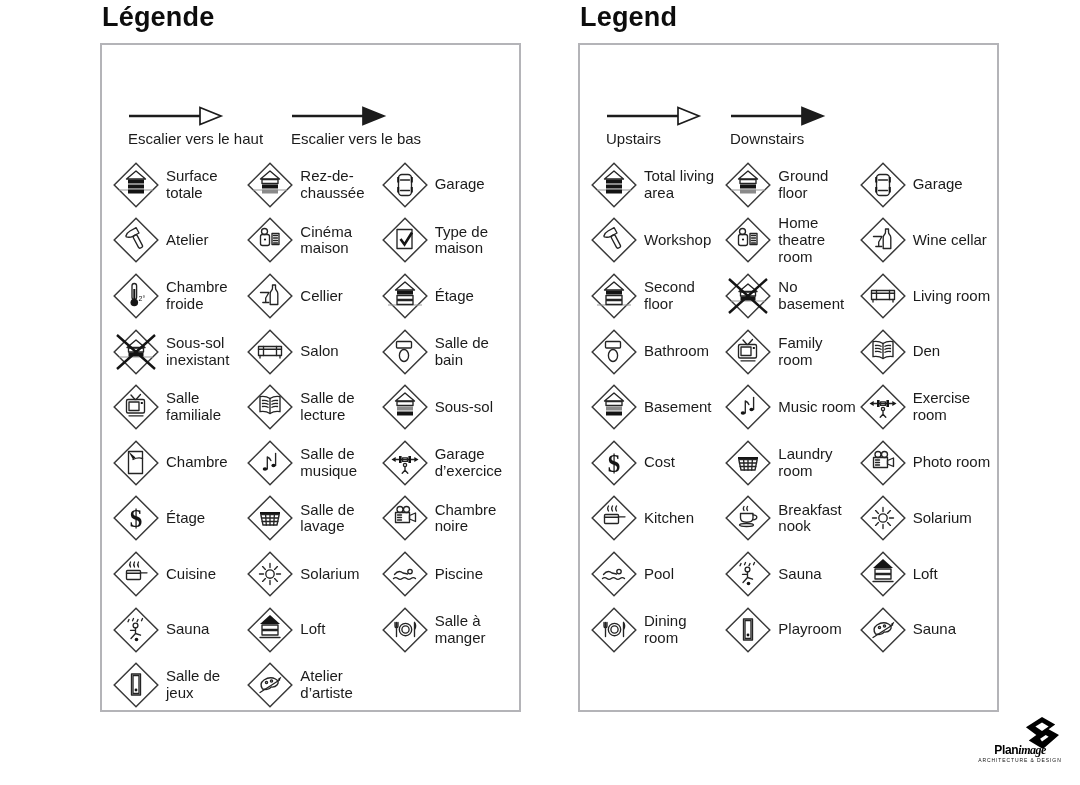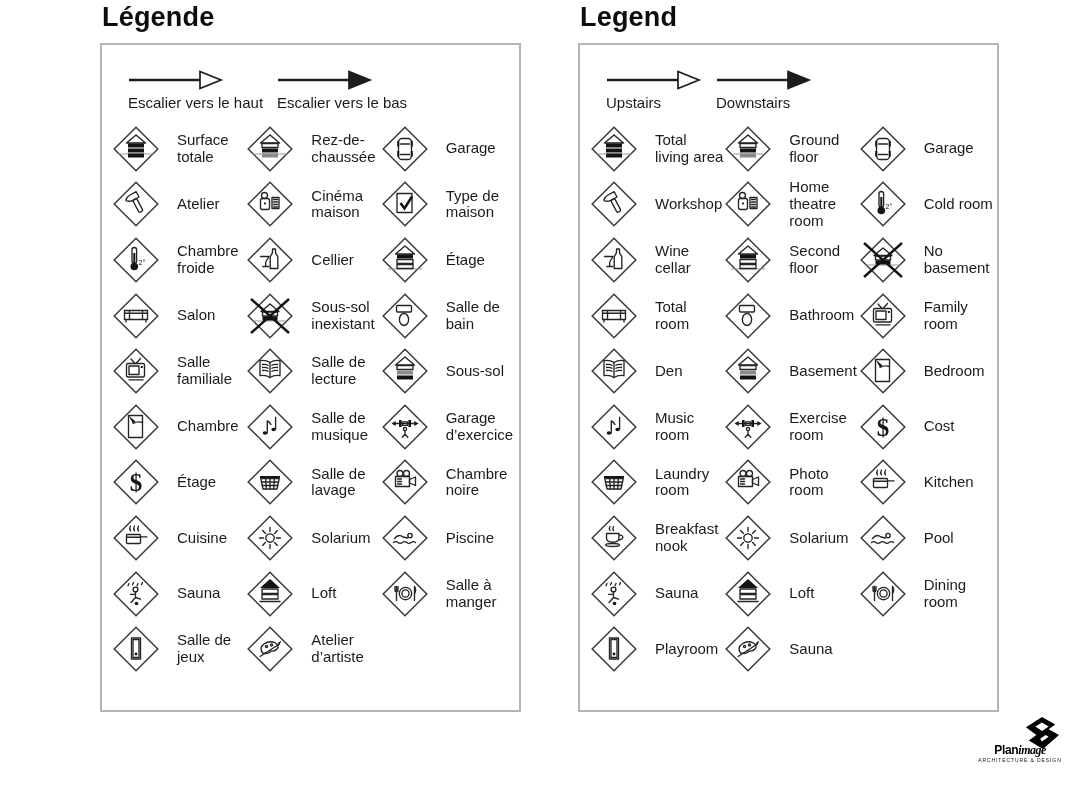--- a/index.html
+++ b/index.html
@@ -2,27 +2,27 @@
 <html><head>
 <meta charset="utf-8">
 <style>
   html,body{margin:0;padding:0;background:#fff;}
   .page{position:relative;width:1080px;height:785px;background:#fff;overflow:hidden;
         font-family:"Liberation Sans",sans-serif;color:#1b1b1b;}
   .col{position:absolute;top:0;width:421px;}
   .col.fr{left:100px;} .col.en{left:578px;}
   .title{margin:2px 0 10px 2px;font-size:27px;font-weight:800;letter-spacing:.2px;color:#0d0d0d;}
   .box{position:relative;width:421px;height:669px;border:2px solid #b4b4b8;background:#fff;box-sizing:border-box;}
-  .arrows{display:flex;gap:14px;padding:24px 0 0 26px;}
+  .arrows{display:flex;gap:28px;padding:24px 0 0 26px;margin-top:36px;}
   .arrow-group{display:flex;flex-direction:column;gap:3px;}
   .arrow{display:block;height:22px;}
   .arrow-label{font-size:15px;white-space:nowrap;color:#1b1b1b;}
   .grid{display:grid;grid-template-columns:repeat(3,1fr);grid-auto-rows:55.6px;
         align-items:center;padding:10px 4px 0 10px;}
-  .cell{display:flex;align-items:center;gap:17px;}
+  .cell{display:flex;align-items:center;gap:6px;}
   .diamond{flex:0 0 48px;width:48px;height:48px;}
   .diamond svg{display:block;}
   .label{font-size:15px;line-height:1.12;color:#1b1b1b;}
   svg .s{fill:none;stroke:#242424;stroke-width:1.35;stroke-linecap:round;stroke-linejoin:round;}
   .logo{position:absolute;left:972px;top:716px;width:96px;text-align:center;}
   .logo-icon{display:block;margin:0 4px 0 auto;width:44px;height:34px;}
   .logo-text{font-size:12px;line-height:1;margin-top:-6px;color:#000;}
   .logo-text b{font-weight:800;letter-spacing:-.3px;}
   .logo-text i{font-family:"Liberation Serif",serif;font-style:italic;font-weight:700;letter-spacing:-.5px;}
   .logo-tagline{font-size:5px;letter-spacing:.9px;color:#111;margin-top:1px;}
@@ -159,39 +159,39 @@
                 <rect x="16" y="23.5" width="16" height="4" class="s"></rect>
                 <rect x="16" y="28.5" width="16" height="4" class="s"></rect>
               </svg>
             </span>
             <span class="label">Étage</span>
           </div>
           <div class="cell">
             <span class="diamond">
               <svg viewBox="0 0 48 48" width="48" height="48">
                 <path d="M24 2.2 L45.8 24 L24 45.8 L2.2 24 Z" fill="#fff" stroke="#3a3a3a" stroke-width="1.5"></path>
-                <rect x="12.5" y="18.5" width="23" height="9" class="s"></rect>
-                <path d="M17.5 18.5 v9 M30.5 18.5 v9 M12.5 21.2 h23" class="s" stroke-width="1"></path>
-                <path d="M14 27.5 v2.6 M34 27.5 v2.6" class="s"></path>
-              </svg>
-            </span>
-            <span class="label">Salon</span>
-          </div>
-          <div class="cell">
-            <span class="diamond">
-              <svg viewBox="0 0 48 48" width="48" height="48">
-                <path d="M24 2.2 L45.8 24 L24 45.8 L2.2 24 Z" fill="#fff" stroke="#3a3a3a" stroke-width="1.5"></path>
                 <line x1="7" y1="29" x2="41" y2="29" stroke="#999" stroke-width="1"></line>
                 <path d="M24 12 L33 19.5 H15 Z" class="s"></path>
                 <rect x="16.5" y="20" width="15" height="4" class="s"></rect>
                 <rect x="16.5" y="24.5" width="15" height="4" fill="#141414"></rect>
                 <path d="M5 7 L43 41 M43 7 L5 41" stroke="#141414" stroke-width="2.4"></path>
               </svg>
             </span>
             <span class="label">Sous-sol inexistant</span>
+          </div>
+          <div class="cell">
+            <span class="diamond">
+              <svg viewBox="0 0 48 48" width="48" height="48">
+                <path d="M24 2.2 L45.8 24 L24 45.8 L2.2 24 Z" fill="#fff" stroke="#3a3a3a" stroke-width="1.5"></path>
+                <rect x="12.5" y="18.5" width="23" height="9" class="s"></rect>
+                <path d="M17.5 18.5 v9 M30.5 18.5 v9 M12.5 21.2 h23" class="s" stroke-width="1"></path>
+                <path d="M14 27.5 v2.6 M34 27.5 v2.6" class="s"></path>
+              </svg>
+            </span>
+            <span class="label">Salon</span>
           </div>
           <div class="cell">
             <span class="diamond">
               <svg viewBox="0 0 48 48" width="48" height="48">
                 <path d="M24 2.2 L45.8 24 L24 45.8 L2.2 24 Z" fill="#fff" stroke="#3a3a3a" stroke-width="1.5"></path>
                 <rect x="15.5" y="13.5" width="15" height="6.5" rx="1" class="s"></rect>
                 <ellipse cx="23" cy="27.5" rx="4.6" ry="6" class="s"></ellipse>
               </svg>
             </span>
             <span class="label">Salle de bain</span>
@@ -484,32 +484,20 @@
                 <rect x="26" y="17.5" width="7" height="11" class="s"></rect>
                 <path d="M27.5 19.5 h4 M27.5 22 h4 M27.5 24.5 h4 M27.5 27 h4" class="s" stroke-width="1"></path>
               </svg>
             </span>
             <span class="label">Home theatre room</span>
           </div>
           <div class="cell">
             <span class="diamond">
               <svg viewBox="0 0 48 48" width="48" height="48">
                 <path d="M24 2.2 L45.8 24 L24 45.8 L2.2 24 Z" fill="#fff" stroke="#3a3a3a" stroke-width="1.5"></path>
-                <rect x="20" y="11.5" width="4.6" height="16" rx="2.3" class="s"></rect>
-                <line x1="22.3" y1="17" x2="22.3" y2="27" stroke="#141414" stroke-width="2"></line>
-                <circle cx="22.3" cy="30.5" r="3.8" fill="#141414"></circle>
-                <text x="26.5" y="28.5" font-size="7" fill="#141414">2°</text>
-              </svg>
-            </span>
-            <span class="label">Cold room</span>
-          </div>
-          <div class="cell">
-            <span class="diamond">
-              <svg viewBox="0 0 48 48" width="48" height="48">
-                <path d="M24 2.2 L45.8 24 L24 45.8 L2.2 24 Z" fill="#fff" stroke="#3a3a3a" stroke-width="1.5"></path>
                 <path d="M26.5 13 h3 v3 q0 1.5 1 2.5 q1.3 1.4 1.3 3.3 v10.7 h-7.6 v-10.7 q0 -1.9 1.3 -3.3 q1 -1 1 -2.5 z" class="s"></path>
                 <path d="M14.5 20.5 h8.5 l-3.3 5.5 v4.5 M16.8 30.5 h6" class="s"></path>
               </svg>
             </span>
             <span class="label">Wine cellar</span>
           </div>
           <div class="cell">
             <span class="diamond">
               <svg viewBox="0 0 48 48" width="48" height="48">
                 <path d="M24 2.2 L45.8 24 L24 45.8 L2.2 24 Z" fill="#fff" stroke="#3a3a3a" stroke-width="1.5"></path>
@@ -537,21 +525,21 @@
           </div>
           <div class="cell">
             <span class="diamond">
               <svg viewBox="0 0 48 48" width="48" height="48">
                 <path d="M24 2.2 L45.8 24 L24 45.8 L2.2 24 Z" fill="#fff" stroke="#3a3a3a" stroke-width="1.5"></path>
                 <rect x="12.5" y="18.5" width="23" height="9" class="s"></rect>
                 <path d="M17.5 18.5 v9 M30.5 18.5 v9 M12.5 21.2 h23" class="s" stroke-width="1"></path>
                 <path d="M14 27.5 v2.6 M34 27.5 v2.6" class="s"></path>
               </svg>
             </span>
-            <span class="label">Total room</span>
+            <span class="label">Living room</span>
           </div>
           <div class="cell">
             <span class="diamond">
               <svg viewBox="0 0 48 48" width="48" height="48">
                 <path d="M24 2.2 L45.8 24 L24 45.8 L2.2 24 Z" fill="#fff" stroke="#3a3a3a" stroke-width="1.5"></path>
                 <rect x="15.5" y="13.5" width="15" height="6.5" rx="1" class="s"></rect>
                 <ellipse cx="23" cy="27.5" rx="4.6" ry="6" class="s"></ellipse>
               </svg>
             </span>
             <span class="label">Bathroom</span>
@@ -584,31 +572,20 @@
             <span class="diamond">
               <svg viewBox="0 0 48 48" width="48" height="48">
                 <path d="M24 2.2 L45.8 24 L24 45.8 L2.2 24 Z" fill="#fff" stroke="#3a3a3a" stroke-width="1.5"></path>
                 <path d="M24 10 L33.5 18 H14.5 Z" class="s"></path>
                 <rect x="16" y="18.5" width="16" height="4" class="s"></rect>
                 <rect x="16" y="23.5" width="16" height="4" fill="#8a8a8a"></rect>
                 <rect x="16" y="28.5" width="16" height="4" fill="#141414"></rect>
               </svg>
             </span>
             <span class="label">Basement</span>
-          </div>
-          <div class="cell">
-            <span class="diamond">
-              <svg viewBox="0 0 48 48" width="48" height="48">
-                <path d="M24 2.2 L45.8 24 L24 45.8 L2.2 24 Z" fill="#fff" stroke="#3a3a3a" stroke-width="1.5"></path>
-                <rect x="16.5" y="12.5" width="14" height="22" class="s"></rect>
-                <path d="M16.5 12.5 l7 6 l-2.5 2 z" fill="#141414"></path>
-                <path d="M21 20.5 q5 -2.5 9.5 -1" class="s" stroke-width="1"></path>
-              </svg>
-            </span>
-            <span class="label">Bedroom</span>
           </div>
           <div class="cell">
             <span class="diamond">
               <svg viewBox="0 0 48 48" width="48" height="48">
                 <path d="M24 2.2 L45.8 24 L24 45.8 L2.2 24 Z" fill="#fff" stroke="#3a3a3a" stroke-width="1.5"></path>
                 <ellipse cx="19" cy="30" rx="2.3" ry="1.8" fill="#141414"></ellipse>
                 <path d="M21.3 30 v-12 q2.6 1 3.6 3.6" class="s"></path>
                 <ellipse cx="27.5" cy="26.5" rx="2.1" ry="1.7" fill="#141414"></ellipse>
                 <line x1="29.6" y1="26.5" x2="29.6" y2="14.5" class="s"></line>
               </svg>

